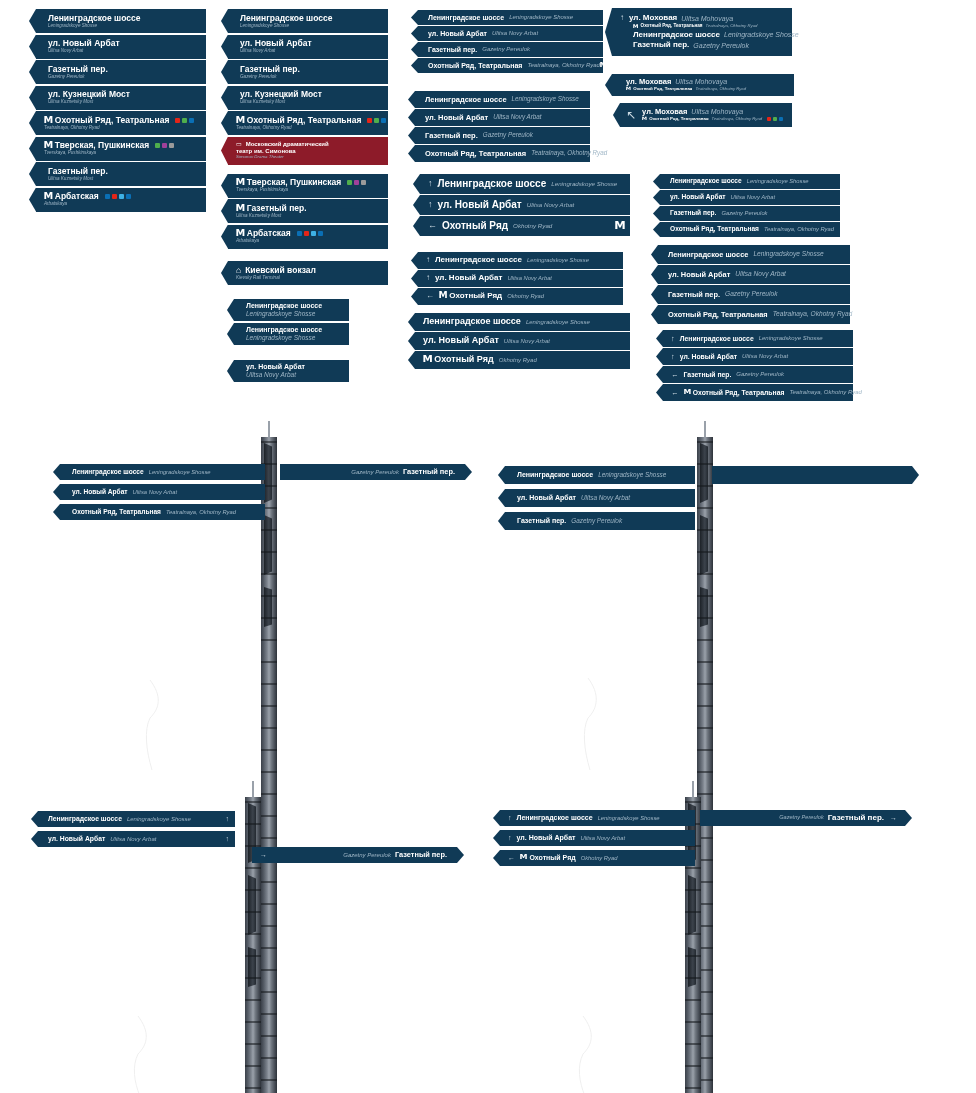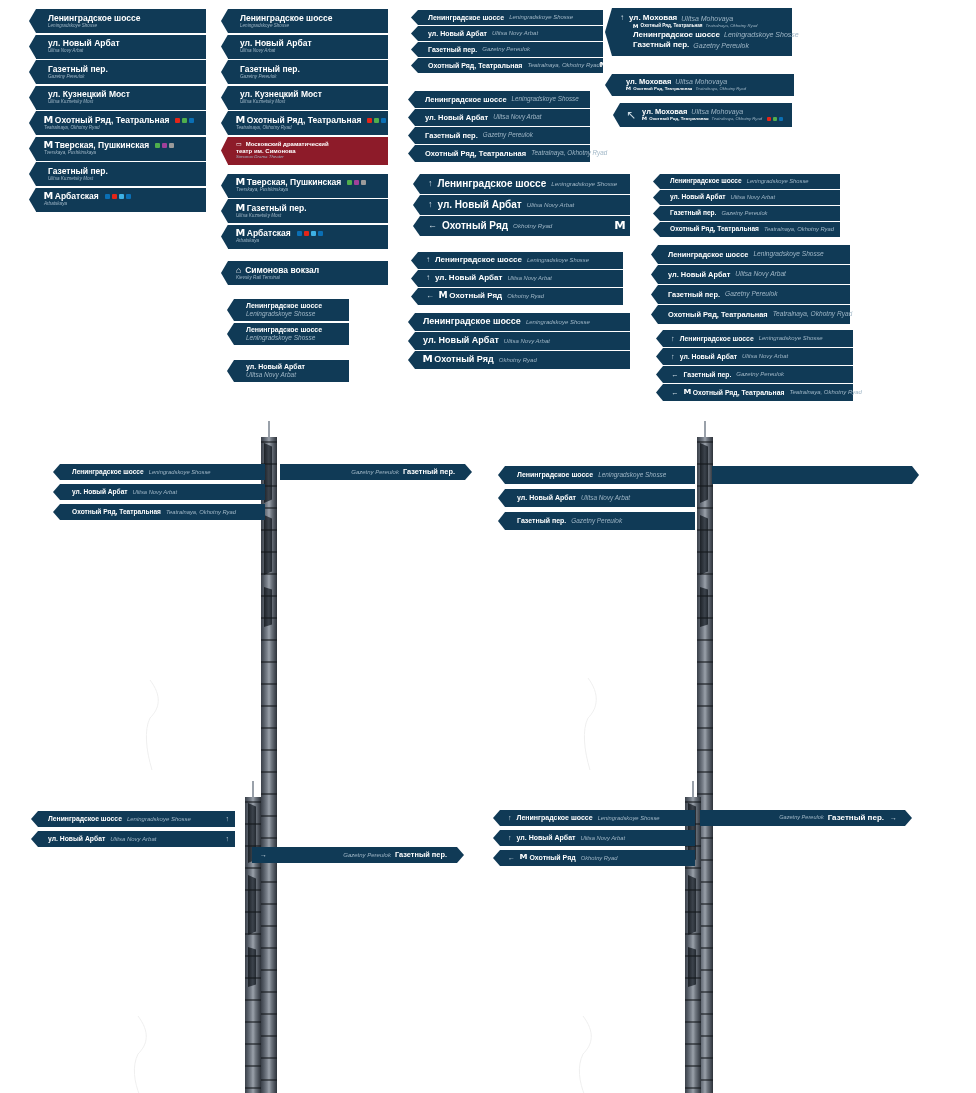--- a/index.html
+++ b/index.html
@@ -240,21 +240,21 @@
           <span class="chip" style="background: rgb(228, 37, 24); width: 5px; height: 5px;"></span>
           <span class="chip" style="background: rgb(62, 177, 229); width: 5px; height: 5px;"></span>
           <span class="chip" style="background: rgb(10, 111, 181); width: 5px; height: 5px;"></span>
         </span>
       </div>
       <span class="lat" style="font-size: 4.6px; margin-top: 1px; font-style: italic;">Arbatskaya</span>
     </div>
     <div class="sign stack nl" style="position: absolute; left: 228px; top: 261px; width: 160px; height: 24px; padding-left: 8px; padding-right: 6px;">
       <div style="display: flex; align-items: center; width: 100%;">
         <span class="tglyph" style="font-size: 8.5px; margin-right: 4px;">⌂</span>
-        <span class="ru" style="font-size: 8.5px;">Симонова вокзал</span>
+        <span class="ru" style="font-size: 8.5px;">Киевский вокзал</span>
       </div>
       <span class="lat" style="font-size: 4.6px; margin-top: 1px; font-style: italic;">Kievsky Rail Terminal</span>
     </div>
     <div class="sign stack nl" style="position: absolute; left: 234px; top: 299px; width: 115px; height: 22px; padding-left: 12px; padding-right: 6px;">
       <div style="display: flex; align-items: center; width: 100%;">
         <span class="ru" style="font-size: 7px;">Ленинградское шоссе</span>
       </div>
       <span class="lat" style="font-size: 6.5px; margin-top: 1px; font-style: italic;">Leningradskoye Shosse</span>
     </div>
     <div class="sign stack nl" style="position: absolute; left: 234px; top: 323px; width: 115px; height: 22px; padding-left: 12px; padding-right: 6px;">

